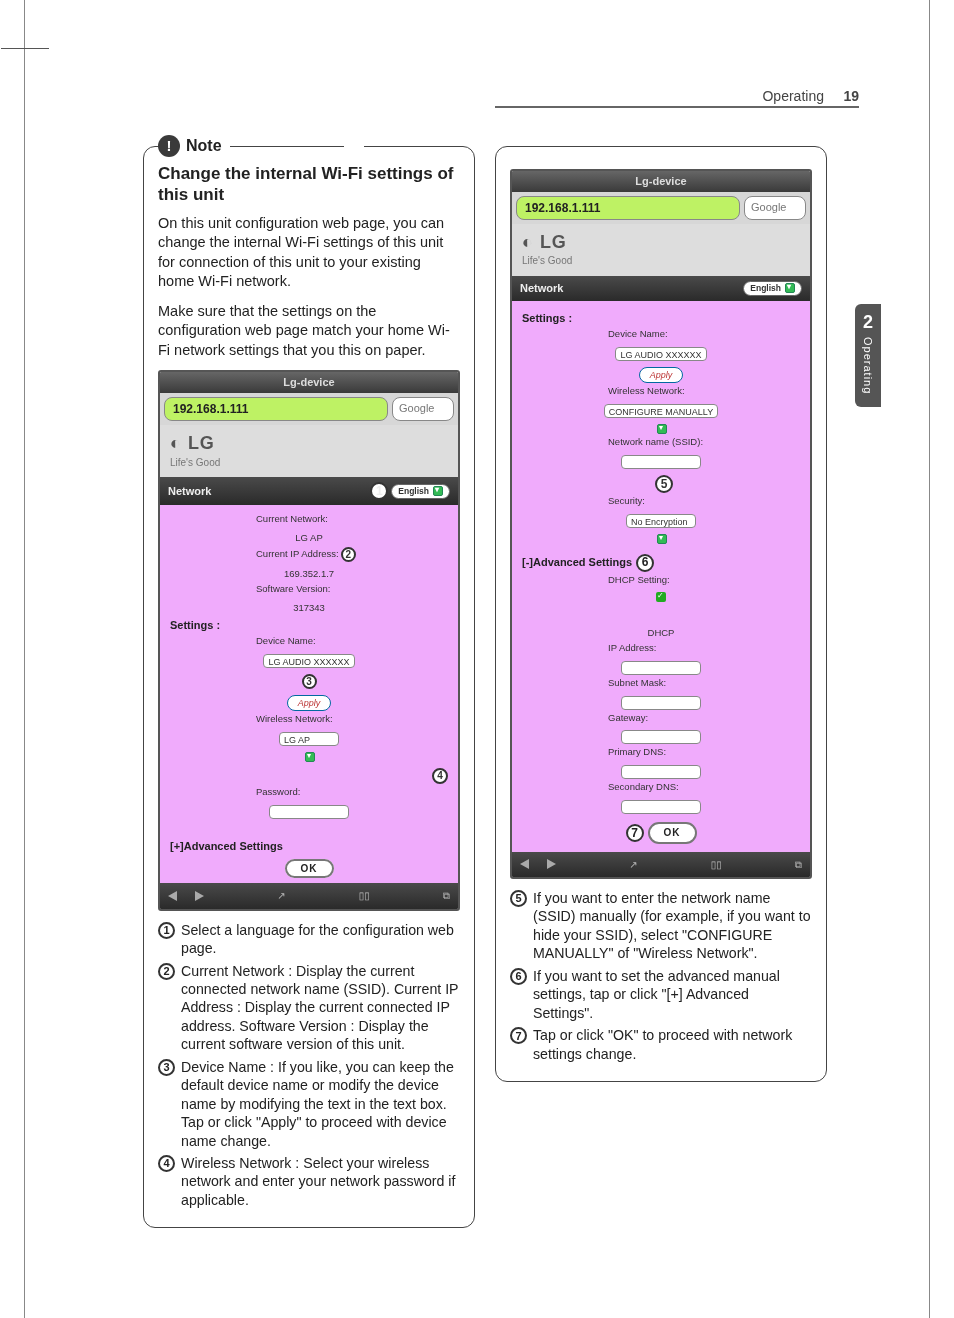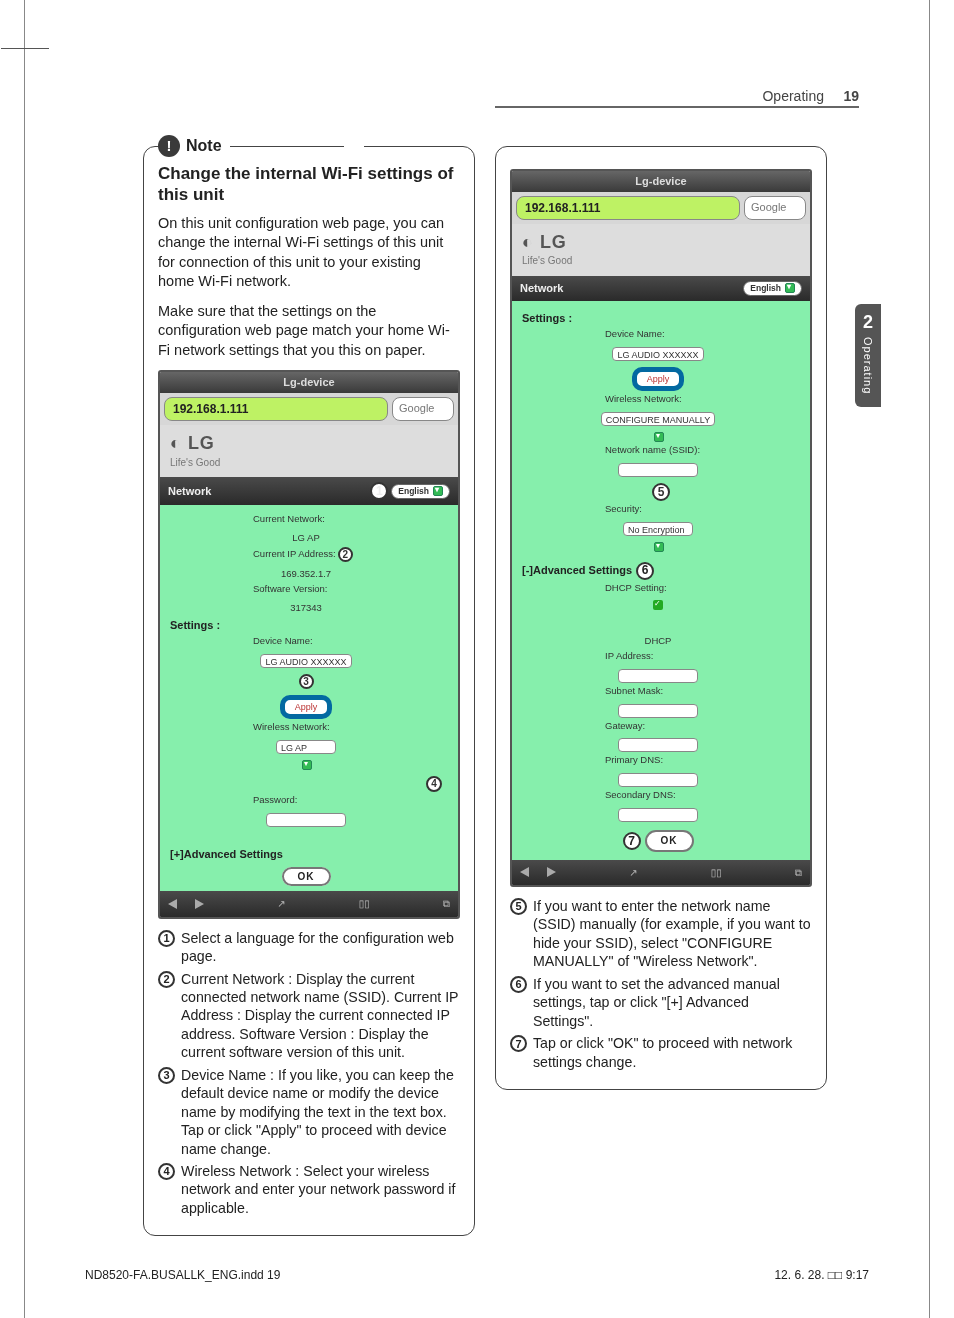--- a/index.html
+++ b/index.html
@@ -97,26 +97,26 @@
     color:#eee; padding:5px 8px;
     display:flex; justify-content:space-between; align-items:center;
     font-size:11px; font-weight:600;
   }
   .pill {
     background:#fff; border:1px solid #666; border-radius:8px;
     padding:1px 6px; font-size:8.5px; color:#333; display:inline-flex; align-items:flex-start; gap:2px;
   }
   .dropbtn { width:10px;height:10px;background:#3b5; border:1px solid #285; margin-left:2px; border-radius:2px; position:relative; }
   .dropbtn::after{content:"▾"; position:absolute; top:-2px; left:1px; font-size:8px; color:#fff;}
-  .ss-body { background:#86efac; padding:6px 16px 8px 10px; }
+  .ss-body { background:#f0abfc; padding:6px 10px 8px 10px; }
   .row { display:flex; align-items:center; gap:6px; margin:2px 0; font-size:9.5px; color:#333;flex-direction:column;}
   .row .lab { width:106px; }
   .row .val { flex:1; }
   .txtbox { background:#fff; border:1px solid #888; border-radius:4px; padding:1px 4px; font-size:9px; display:inline-block; min-width:80px; height:14px; line-height:12px;}
-  .btn { background:#fff; border:5px solid #0369a1; border-radius:10px; padding:1px 10px; font-size:9px; color:#b33;}
+  .btn { background:#fff; border:1px solid #0369a1; border-radius:10px; padding:1px 10px; font-size:9px; font-style:italic; color:#b33;}
   .sect { font-weight:700; font-size:11px; margin:4px 0 2px 0; color:#222;}
   .ok-row { text-align:center; margin-top:8px; }
   .ok-btn { background:#fff; border:2px solid #777; border-radius:12px; padding:2px 14px; font-size:10px; font-weight:700; letter-spacing:1px;}
   .ss-footer {
     background:linear-gradient(#4a4a4a,#2a2a2a);
     padding:6px 8px; display:flex; justify-content:space-between; align-items:center;
     color:#bbb;
   }
   .ss-footer span{ display:inline-block; }
   .callout {
@@ -361,17 +361,13 @@
           <span class="callout">6</span>
           <span>If you want to set the advanced manual settings, tap or click "[+] Advanced Settings".</span>
         </li>
       <li>
           <span class="callout">7</span>
           <span>Tap or click "OK" to proceed with network settings change.</span>
         </li>
     </ul>
   </div>
 
-  <div class="footer">
-    <span>ND8520-FA.BUSALLK_ENG.indd   19</span>
-    <span>12. 6. 28.   □□ 9:17</span>
-  </div>
 </div>
 
 </body></html>

